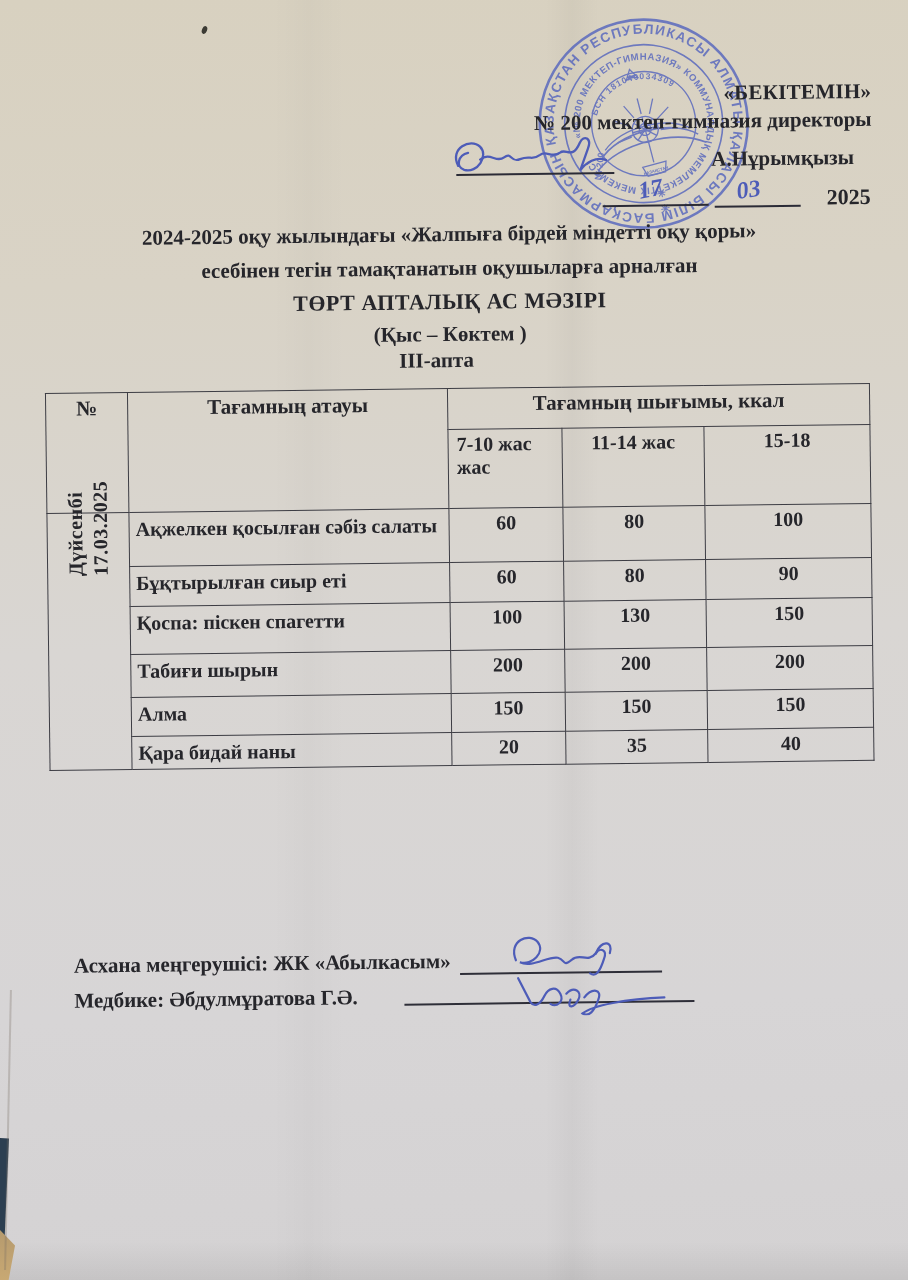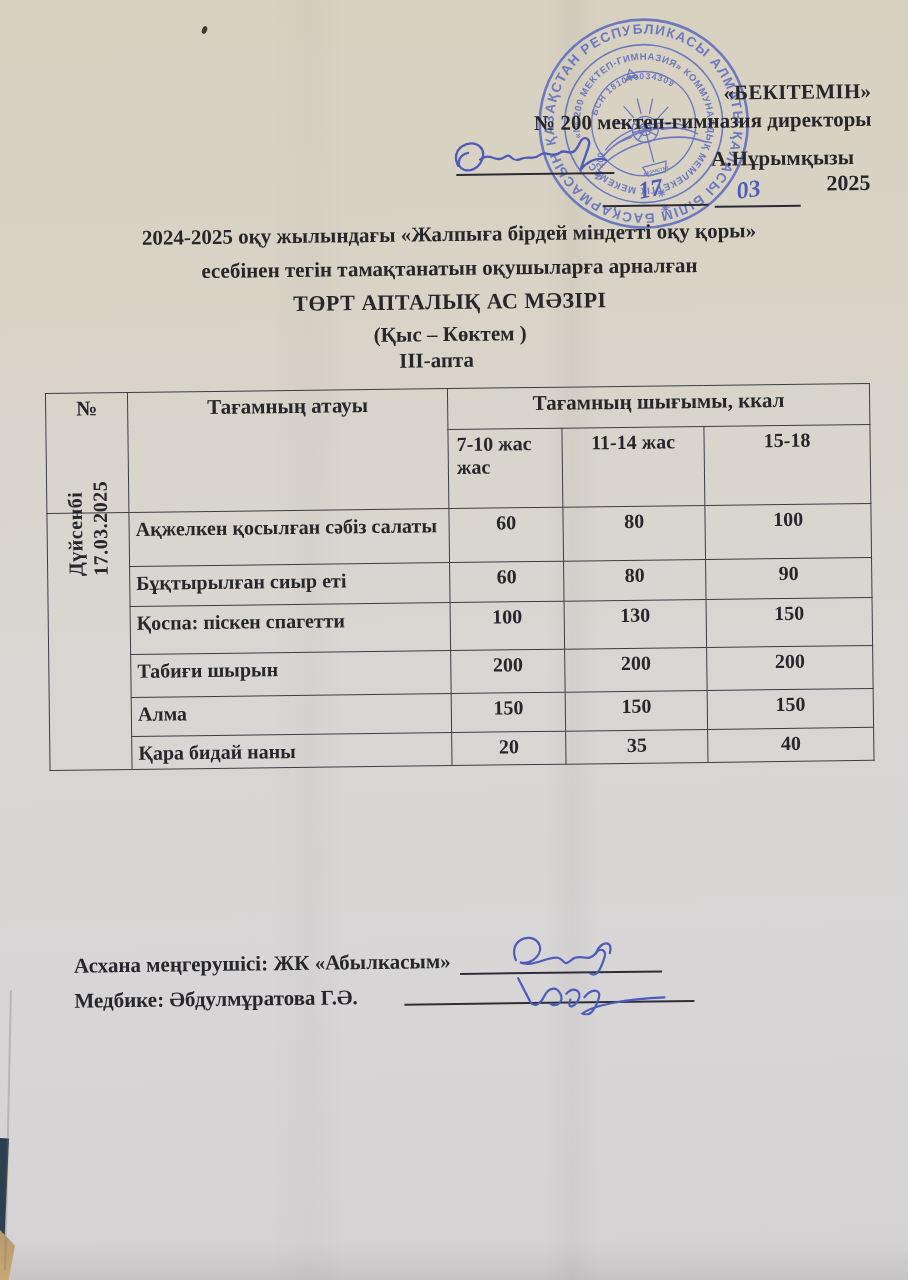--- a/index.html
+++ b/index.html
@@ -34,21 +34,21 @@
   .sig-row{position:relative;height:44px;}
   .sig-line{position:absolute;left:14px;bottom:5px;width:158px;border-bottom:2.2px solid #2b2b36;}
   .sig-svg{position:absolute;left:2px;bottom:1px;}
   .director-name{position:absolute;right:18px;bottom:6px;font-size:21px;}
   .date-row{position:relative;height:36px;}
   .date-line1{position:absolute;left:160px;bottom:8px;width:106px;border-bottom:2.2px solid #2b2b36;}
   .date-line2{position:absolute;left:272px;bottom:6px;width:86px;border-bottom:2.2px solid #2b2b36;}
   .hand{position:absolute;bottom:2px;font-family:"Liberation Serif", serif;font-style:italic;color:#4d5cb8;font-size:24px;font-weight:bold;}
   .hand.day{left:36px;transform:rotate(-10deg);}
   .hand.month{left:22px;transform:rotate(-8deg);}
-  .date-year{position:absolute;right:2px;bottom:16px;font-size:22px;margin-top:17px;}
+  .date-year{position:absolute;right:2px;bottom:2px;font-size:22px;margin-top:17px;}
 
   
   .title-block{position:absolute;top:222px;left:0;width:908px;text-align:center;font-weight:bold;}
   .title-l1{font-size:21px;}
   .title-l2{font-size:21px;margin-top:9px;}
   .title-l3{font-size:22px;margin-top:8px;letter-spacing:.5px;}
   .title-l4{font-size:21px;margin-top:7px;}
 
   .week-label{position:absolute;top:348px;left:0;width:880px;text-align:center;font-weight:bold;font-size:21px;}
 

